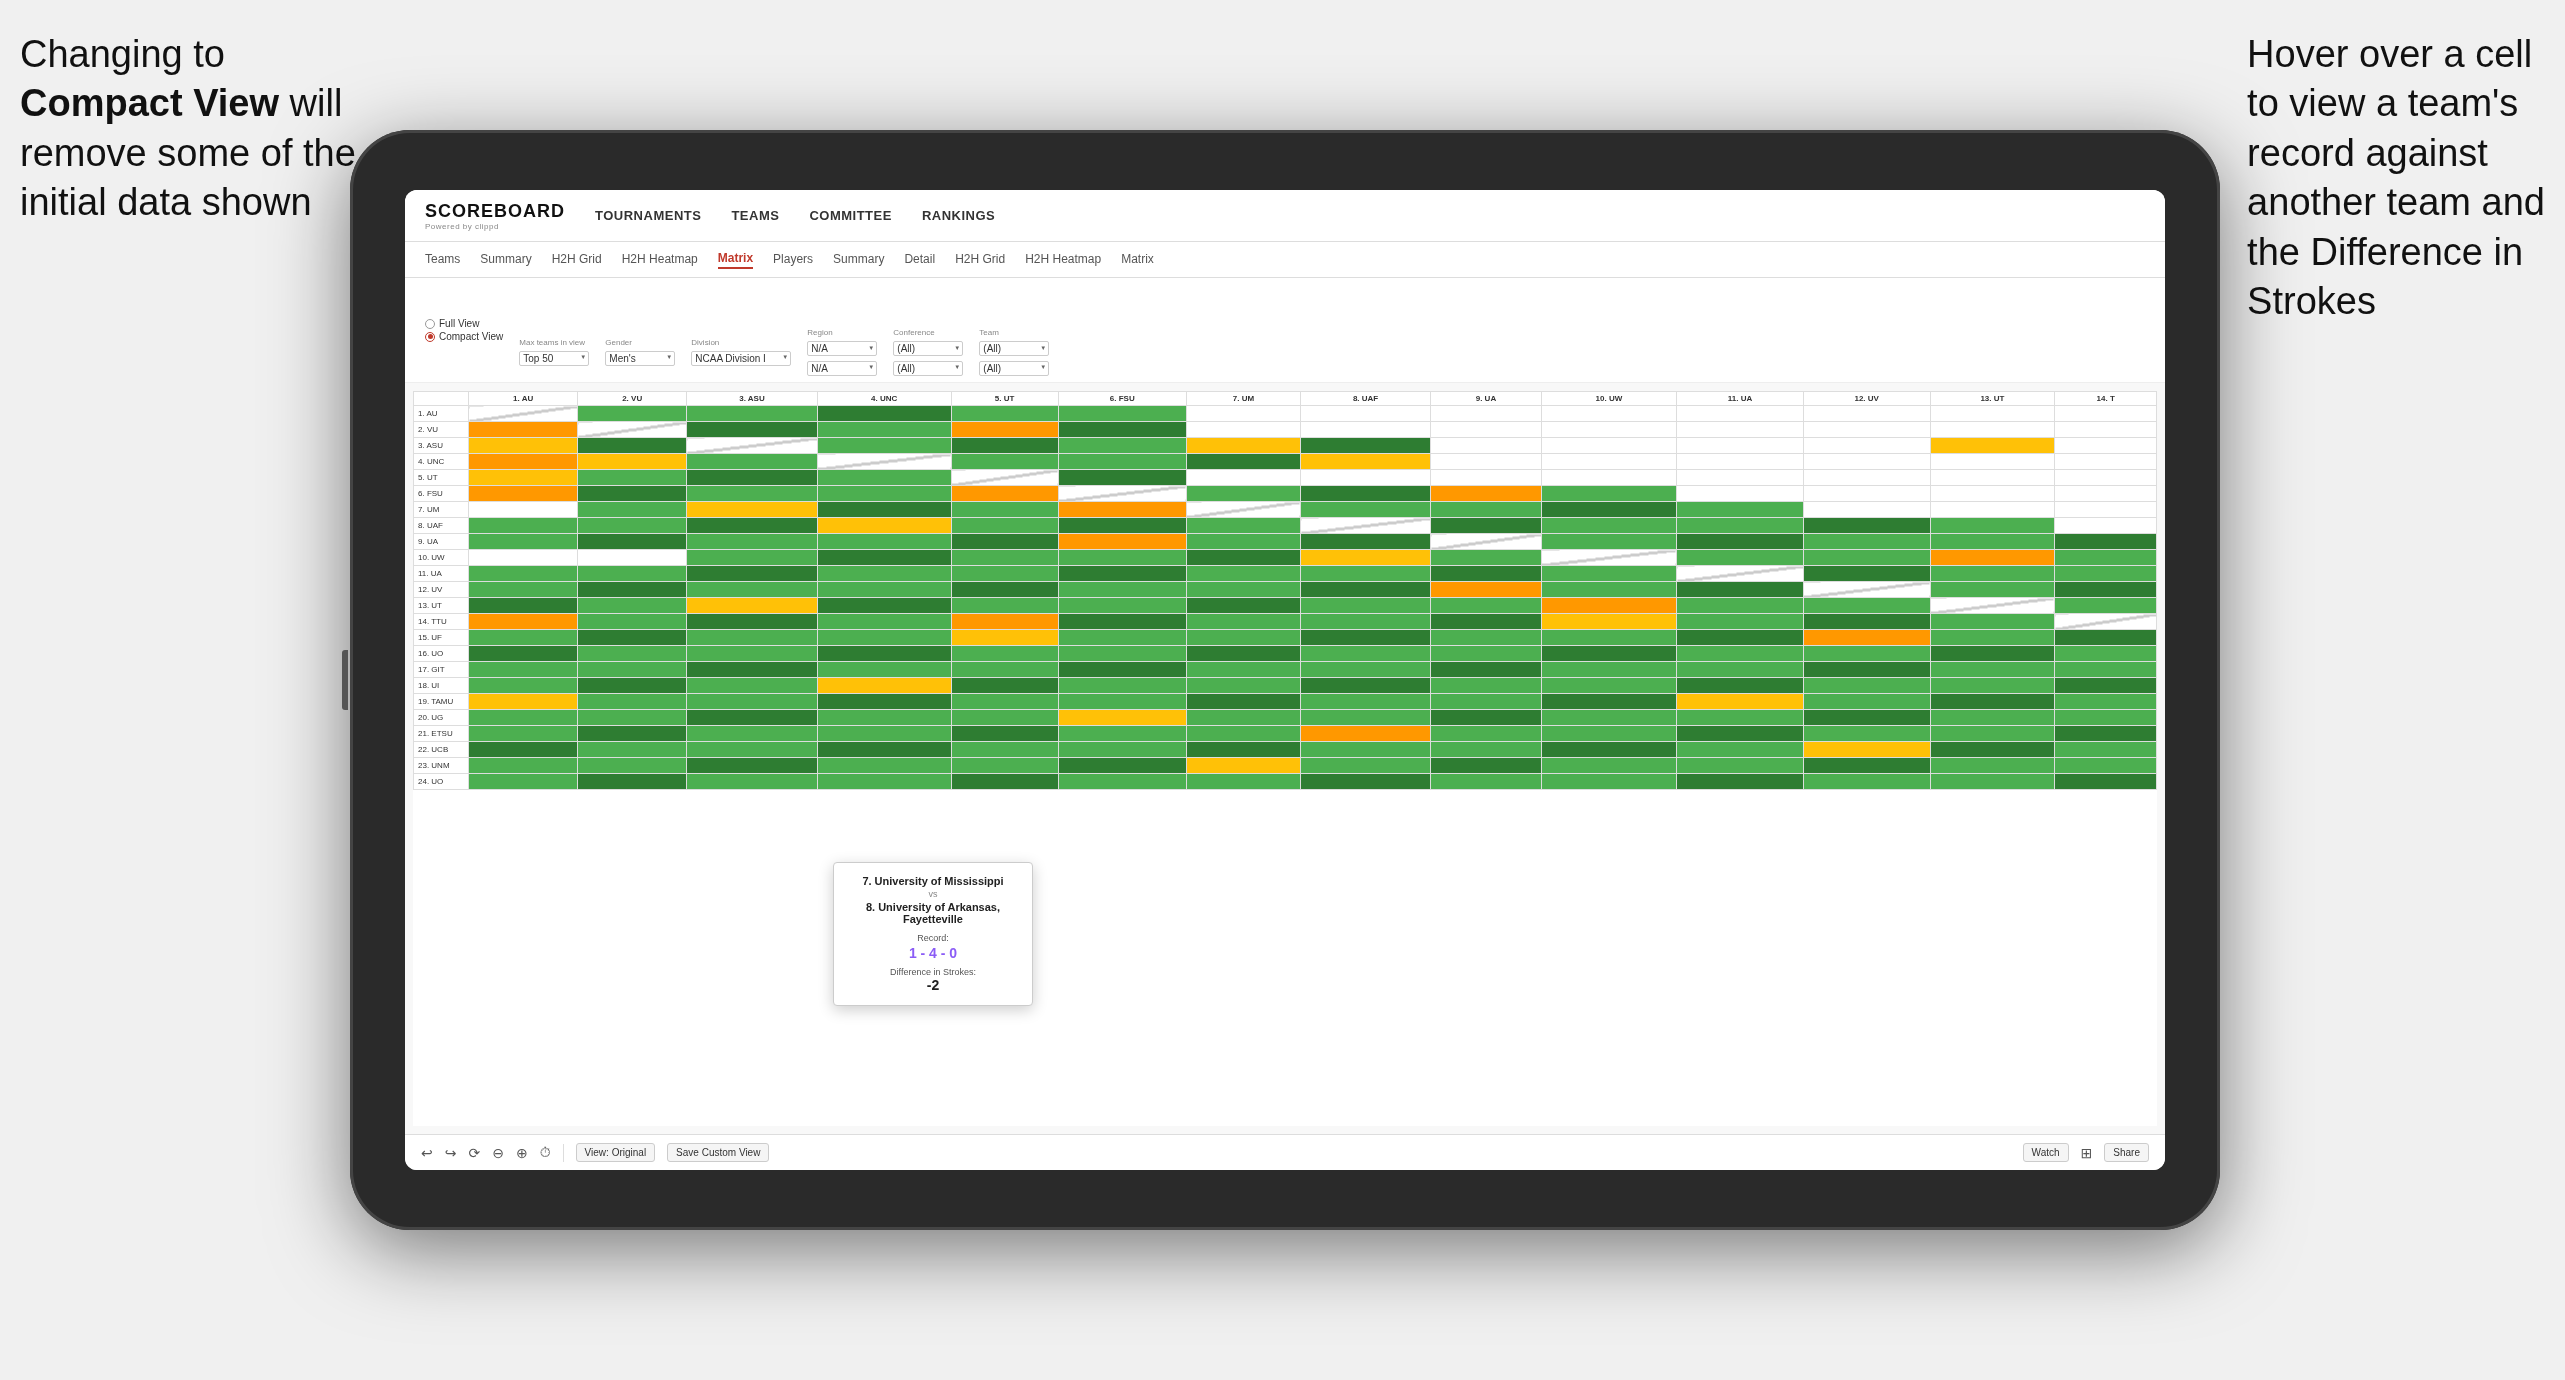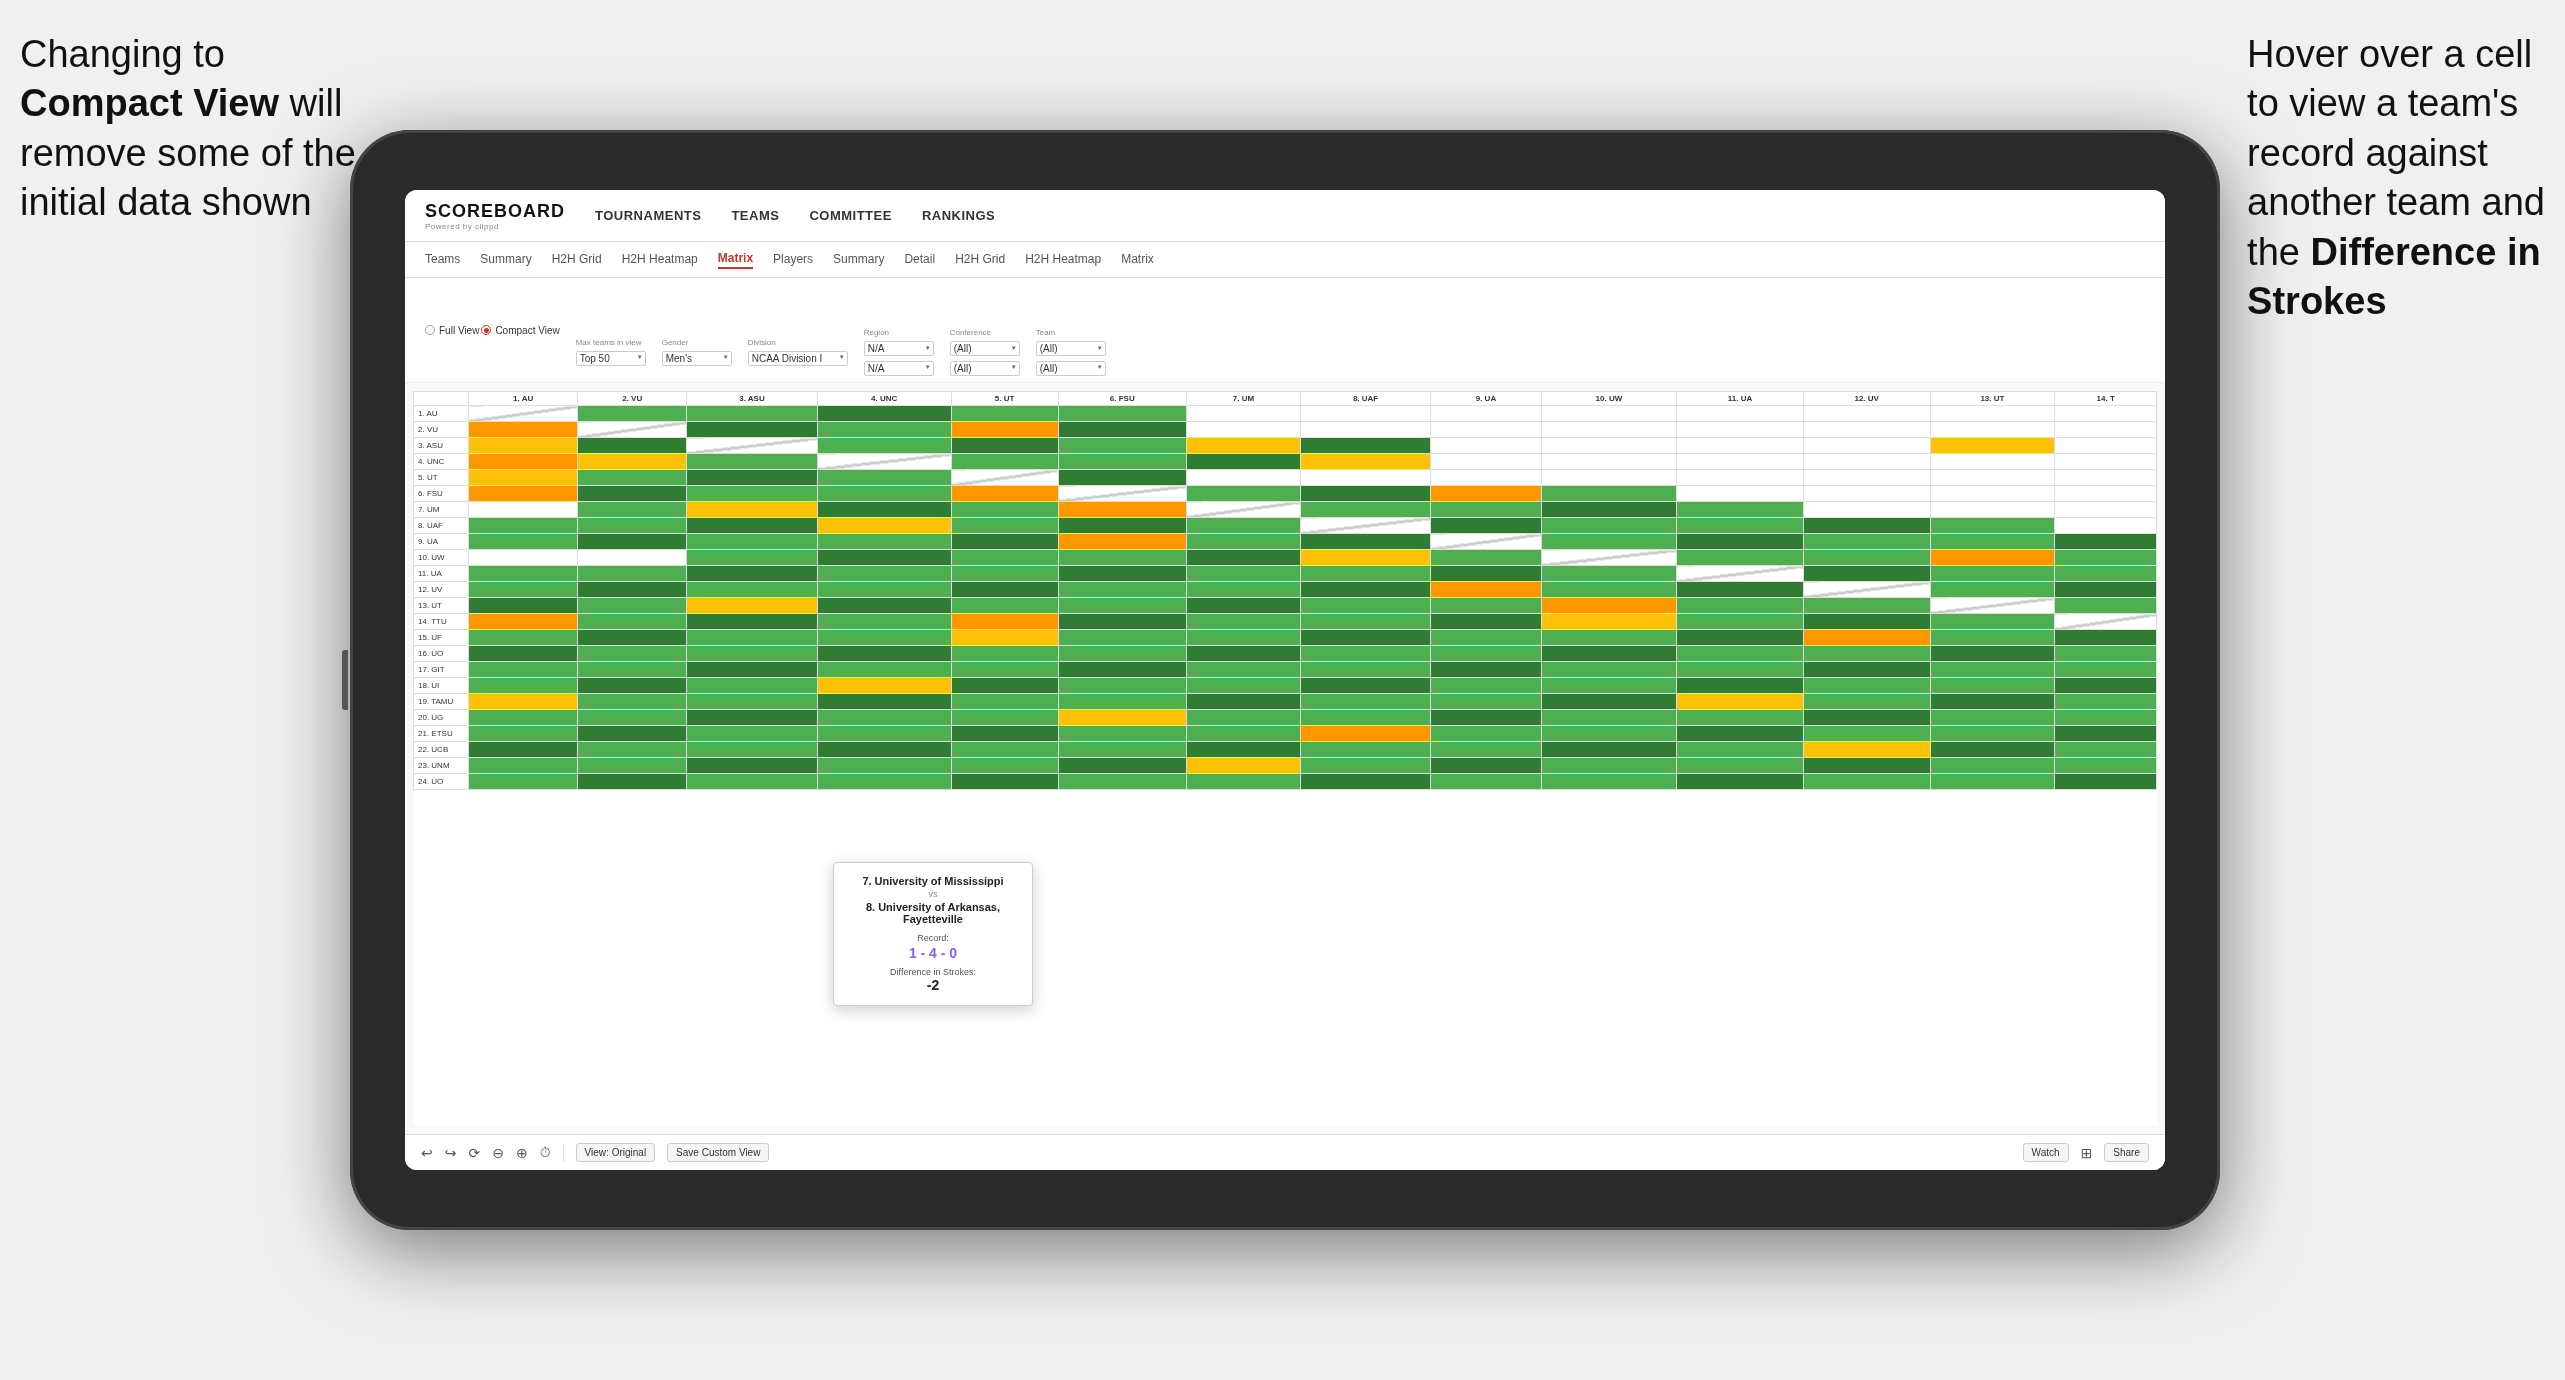--- a/index.html
+++ b/index.html
@@ -31,21 +31,21 @@
       position: absolute;
       top: 30px;
       right: 20px;
       font-size: 38px;
       line-height: 1.3;
       color: #111;
       max-width: 520px;
       text-align: left;
     }
     .annotation-right strong {
-      font-weight: 700;
+      font-weight: 400;
     }
 
     
     .arrows-svg {
       position: absolute;
       top: 0;
       left: 0;
       width: 2565px;
       height: 1380px;
       pointer-events: none;
@@ -160,21 +160,21 @@
       padding: 6px 20px;
       display: flex;
       align-items: center;
       gap: 16px;
       flex-shrink: 0;
       flex-wrap: wrap;
     }
 
     .radio-group {
       display: flex;
-      flex-direction: row;
+      flex-direction: column;
       gap: 2px;
       font-size: 10px;
       color: #333;
     }
     .radio-item {
       display: flex;
       align-items: center;
       gap: 4px;
     }
     .radio-circle {

